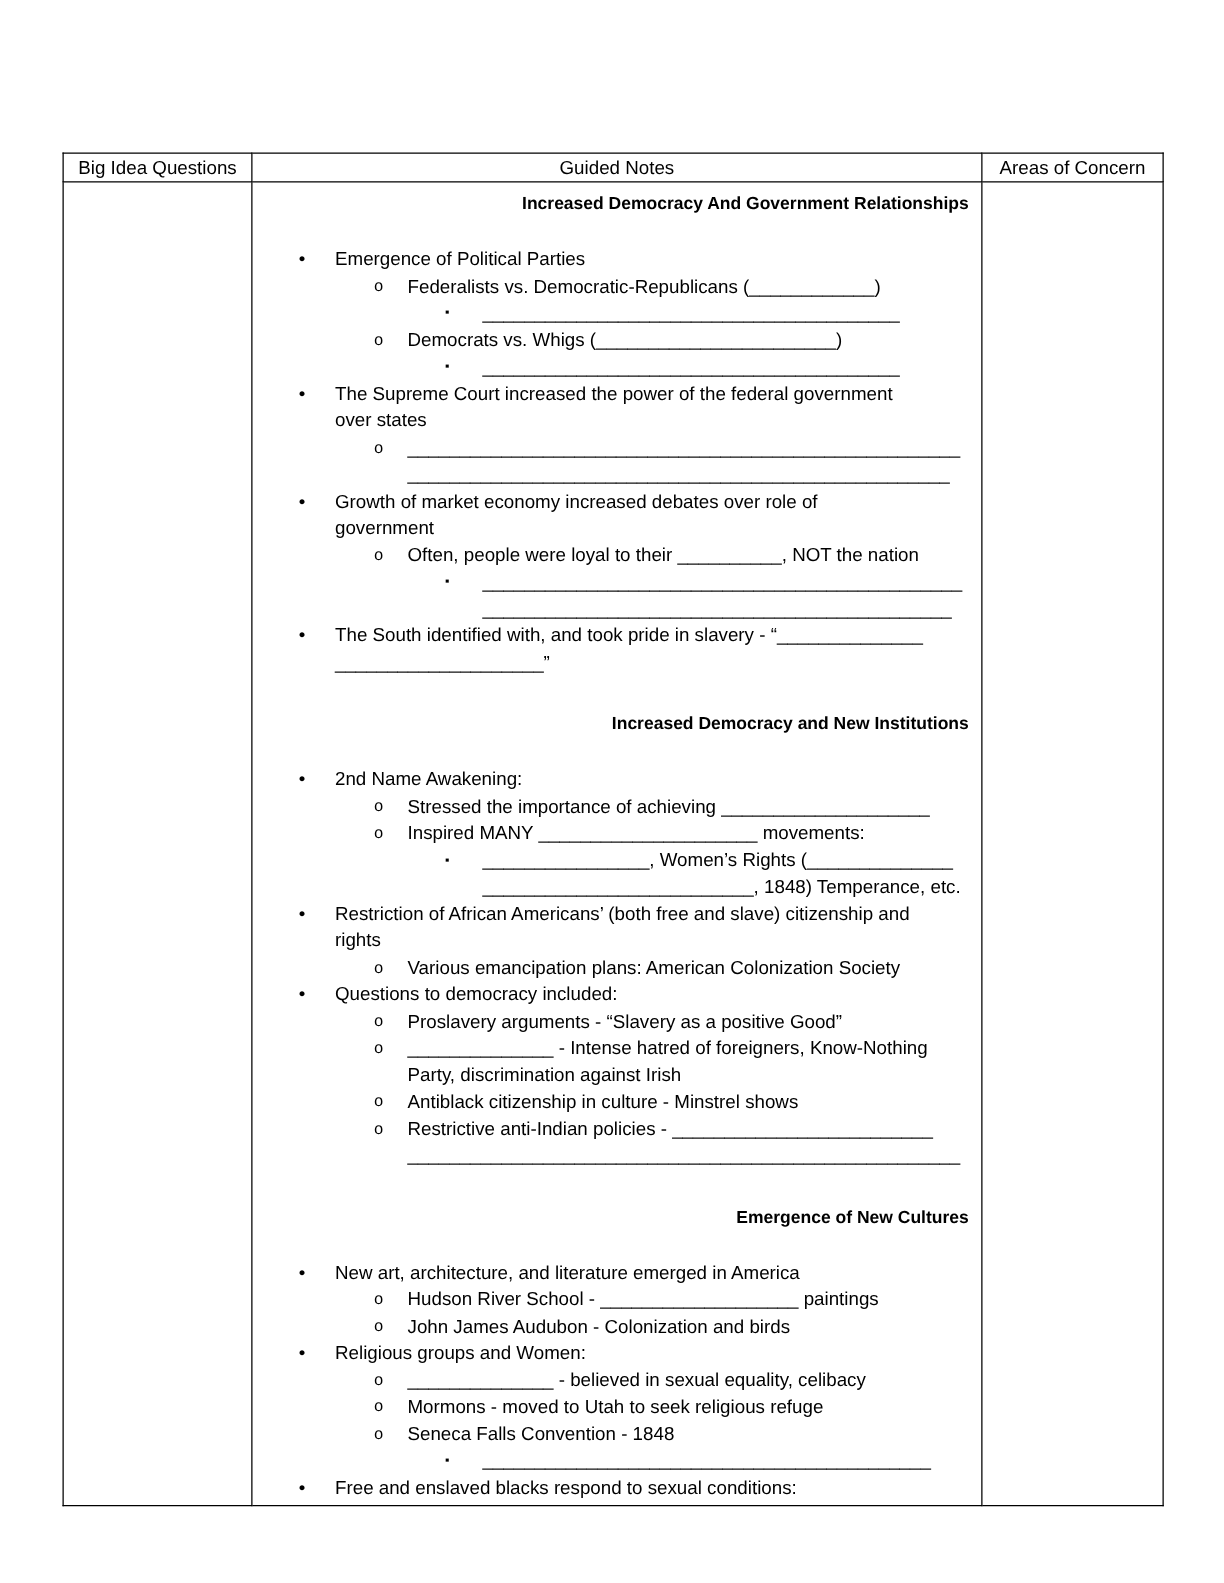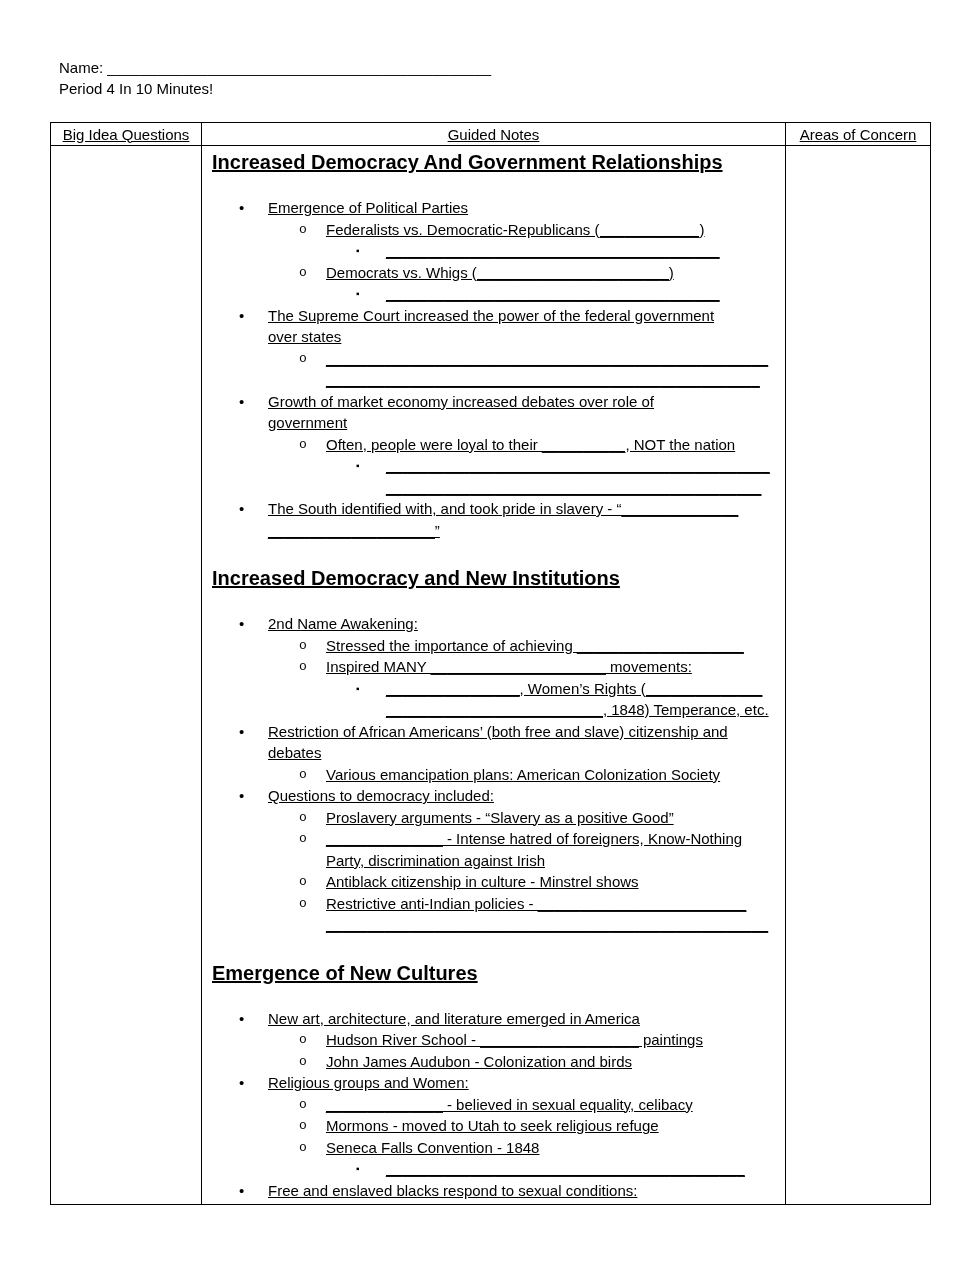--- a/index.html
+++ b/index.html
@@ -20,41 +20,40 @@
     line-height: 21px;
     white-space: nowrap;
   }
   .worksheet-table {
     position: absolute;
     left: 50px;
     top: 122px;
     border-collapse: collapse;
     table-layout: fixed;
     width: 880px;
-    text-decoration: underline;
   }
   .worksheet-table th, .worksheet-table td {
     border: 1px solid #000000;
     padding: 0;
   }
   .worksheet-table th {
     height: 22px;
     font-size: 15px;
     font-weight: normal;
     text-align: center;
     vertical-align: middle;
   }
   .body-row { height: 1059px; }
   .side-cell { vertical-align: top; }
   .notes-cell { vertical-align: top; overflow: hidden; }
   #notes-content { width: 100%; overflow: hidden; }
   .section-title {
-    font-size: 20px;
+    font-size: 14px;
     font-weight: bold;
-    text-align: left;
+    text-align: right;
     line-height: 24px;
     margin: 25px 10px 23px;
   }
   .section:first-child .section-title { margin-top: 4px; }
   .item {
     position: relative;
     font-size: 15px;
     line-height: 21.5px;
     white-space: nowrap;
   }
@@ -67,24 +66,20 @@
   .i3 > .mk { left: 154px; }
   .mk-disc { font-size: 15px; }
   .mk-circle { font-family: "Liberation Mono", monospace; font-size: 13px; }
   .mk-square { font-size: 10px; line-height: 21.5px; }
 </style>
 </head>
 <body>
 
 <div class="page">
 
-  <div class="top-block">
-    <div>Name: ______________________________________________</div>
-    <div>Period 4 In 10 Minutes!</div>
-  </div>
 
   <table class="worksheet-table">
     <colgroup>
       <col style="width:151px">
       <col style="width:584px">
       <col style="width:145px">
     </colgroup>
     <thead>
       <tr>
         <th>Big Idea Questions</th>
@@ -117,21 +112,21 @@
                 <div class="item i1"><span>____________________”</span></div>
               </div>
               <div class="section">
                 <div class="section-title">Increased Democracy and New Institutions</div>
                 <div class="item i1"><span class="mk mk-disc">•</span><span>2nd Name Awakening:</span></div>
                 <div class="item i2"><span class="mk mk-circle">o</span><span>Stressed the importance of achieving ____________________</span></div>
                 <div class="item i2"><span class="mk mk-circle">o</span><span>Inspired MANY _____________________ movements:</span></div>
                 <div class="item i3"><span class="mk mk-square">▪</span><span>________________, Women’s Rights (______________</span></div>
                 <div class="item i3"><span>__________________________, 1848) Temperance, etc.</span></div>
                 <div class="item i1"><span class="mk mk-disc">•</span><span>Restriction of African Americans’ (both free and slave) citizenship and</span></div>
-                <div class="item i1"><span>debates</span></div>
+                <div class="item i1"><span>rights</span></div>
                 <div class="item i2"><span class="mk mk-circle">o</span><span>Various emancipation plans: American Colonization Society</span></div>
                 <div class="item i1"><span class="mk mk-disc">•</span><span>Questions to democracy included:</span></div>
                 <div class="item i2"><span class="mk mk-circle">o</span><span>Proslavery arguments - “Slavery as a positive Good”</span></div>
                 <div class="item i2"><span class="mk mk-circle">o</span><span>______________ - Intense hatred of foreigners, Know-Nothing</span></div>
                 <div class="item i2"><span>Party, discrimination against Irish</span></div>
                 <div class="item i2"><span class="mk mk-circle">o</span><span>Antiblack citizenship in culture - Minstrel shows</span></div>
                 <div class="item i2"><span class="mk mk-circle">o</span><span>Restrictive anti-Indian policies - _________________________</span></div>
                 <div class="item i2"><span>_____________________________________________________</span></div>
               </div>
               <div class="section">

